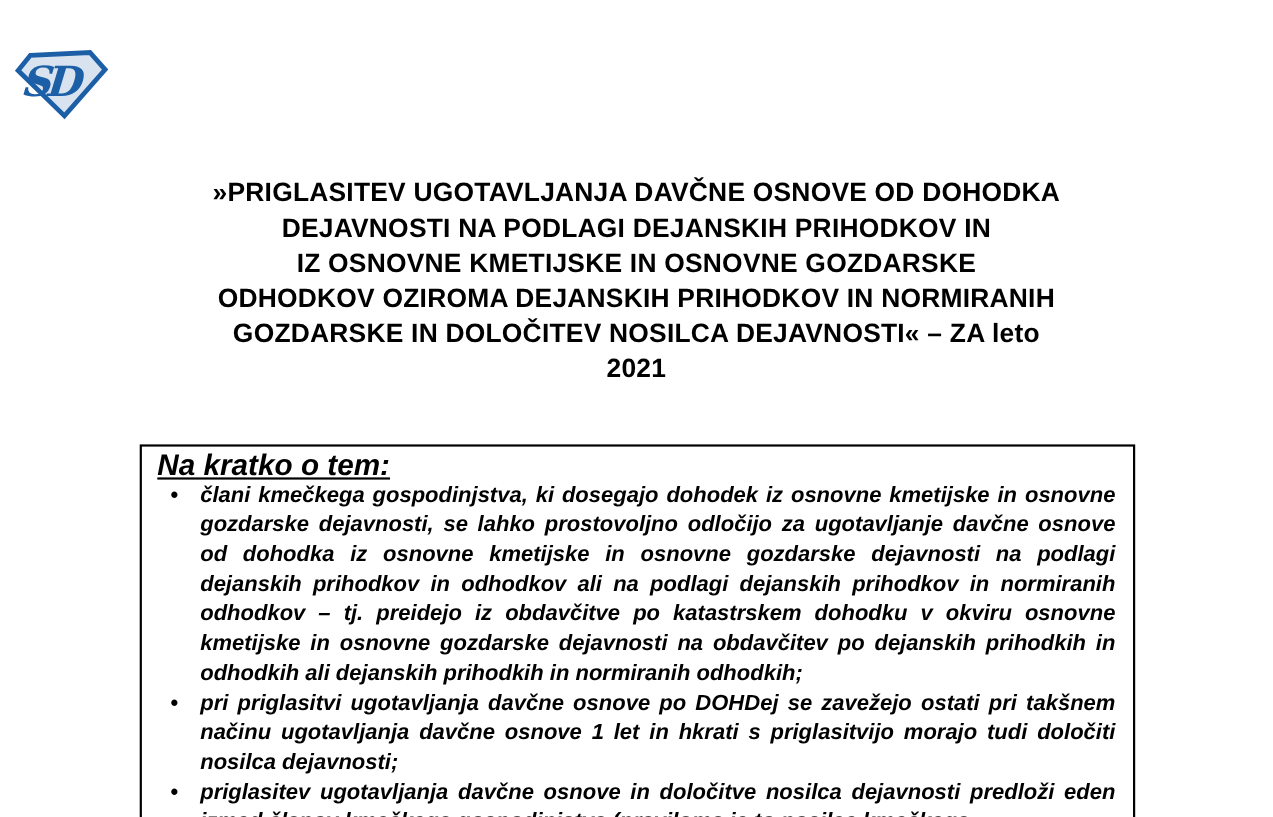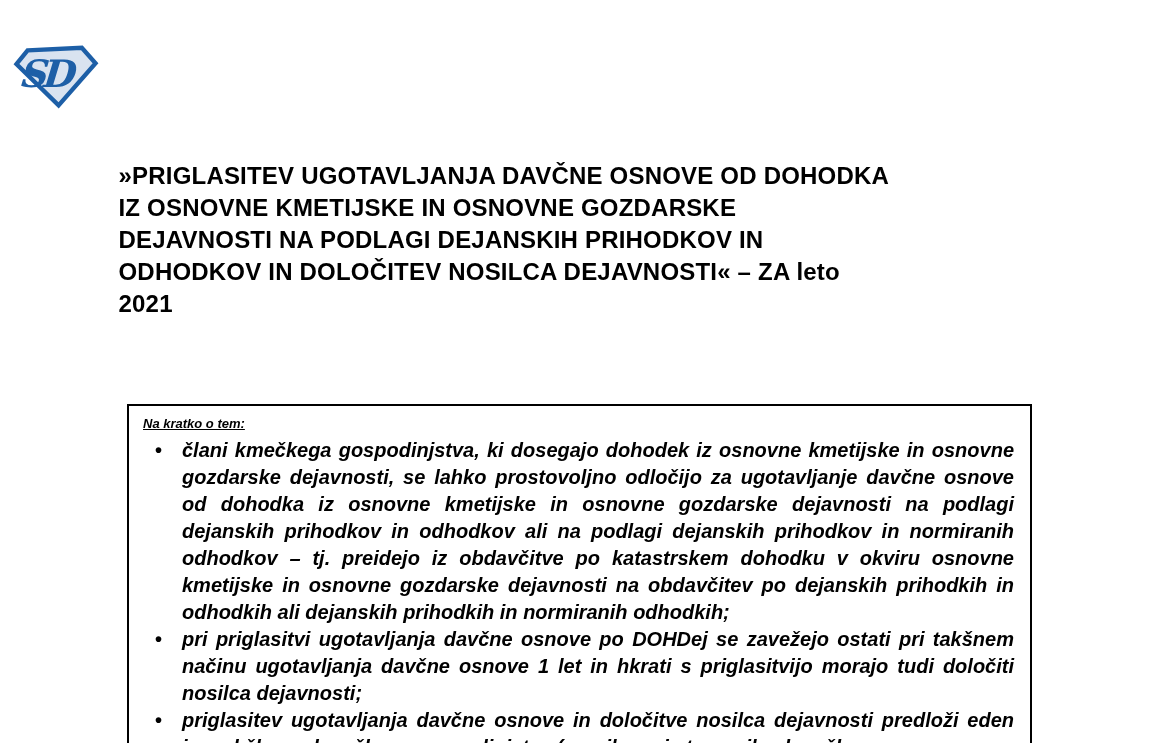--- a/index.html
+++ b/index.html
@@ -23,41 +23,41 @@
     top: 45px;
     width: 86px;
     height: 64px;
   }
   .doc-title {
     position: absolute;
     top: 160px;
     left: 50%;
     transform: translateX(-50%);
     width: 920px;
-    text-align: left;
+    text-align: center;
     font-weight: bold;
     font-size: 24px;
     line-height: 32px;
     letter-spacing: 0.2px;
   }
   .doc-title .t-line { white-space: nowrap; }
   .summary-box {
     position: absolute;
     left: 127px;
     top: 404px;
     width: 905px;
     height: 420px;
     border: 2px solid #000000;
     padding: 4px 16px 0 14px;
     background: #ffffff;
   }
   .box-heading {
     font-style: italic;
     font-weight: bold;
-    font-size: 13px;
+    font-size: 27px;
     line-height: 27px;
     text-decoration: underline;
     display: inline-block;
   }
   .bullet-row {
     display: flex;
     align-items: flex-start;
     padding-left: 12px;
   }
   .bullet-marker {
@@ -80,23 +80,24 @@
 
 <div class="page">
 
   <svg class="logo" viewBox="0 0 100 74" xmlns="http://www.w3.org/2000/svg">
     <polygon points="17,6 80,3 96,21 53,70 4,22" stroke="#1d5fa7" stroke-width="5" stroke-linejoin="miter" fill="#d9e3f0"></polygon>
     <text x="14" y="49" font-size="44" font-weight="bold" font-style="italic" font-family="DejaVu Serif, serif" letter-spacing="-6" transform="skewX(-6)" fill="#1d5fa7">SD</text>
   </svg>
 
   <div class="doc-title">
     <div class="t-line">»PRIGLASITEV UGOTAVLJANJA DAVČNE OSNOVE OD DOHODKA</div>
+    <div class="t-line">DEJAVNOSTI NA PODLAGI DEJANSKIH PRIHODKOV IN</div>
     <div class="t-line">IZ OSNOVNE KMETIJSKE IN OSNOVNE GOZDARSKE</div>
-    <div class="t-line">DEJAVNOSTI NA PODLAGI DEJANSKIH PRIHODKOV IN</div>
-    <div class="t-line">ODHODKOV IN DOLOČITEV NOSILCA DEJAVNOSTI« – ZA leto</div>
+    <div class="t-line">ODHODKOV OZIROMA DEJANSKIH PRIHODKOV IN NORMIRANIH</div>
+    <div class="t-line">GOZDARSKE IN DOLOČITEV NOSILCA DEJAVNOSTI« – ZA leto</div>
     <div class="t-line">2021</div>
   </div>
 
   <div class="summary-box">
     <span class="box-heading">Na kratko o tem:</span>
 
     <div class="bullet-row">
       <span class="bullet-marker">•</span>
       <div class="bullet-text">člani kmečkega gospodinjstva, ki dosegajo dohodek iz osnovne kmetijske in osnovne gozdarske dejavnosti, se lahko prostovoljno odločijo za ugotavljanje davčne osnove od dohodka iz osnovne kmetijske in osnovne gozdarske dejavnosti na podlagi dejanskih prihodkov in odhodkov ali na podlagi dejanskih prihodkov in normiranih odhodkov – tj. preidejo iz obdavčitve po katastrskem dohodku v okviru osnovne kmetijske in osnovne gozdarske dejavnosti na obdavčitev po dejanskih prihodkih in odhodkih ali dejanskih prihodkih in normiranih odhodkih;</div>
     </div>

